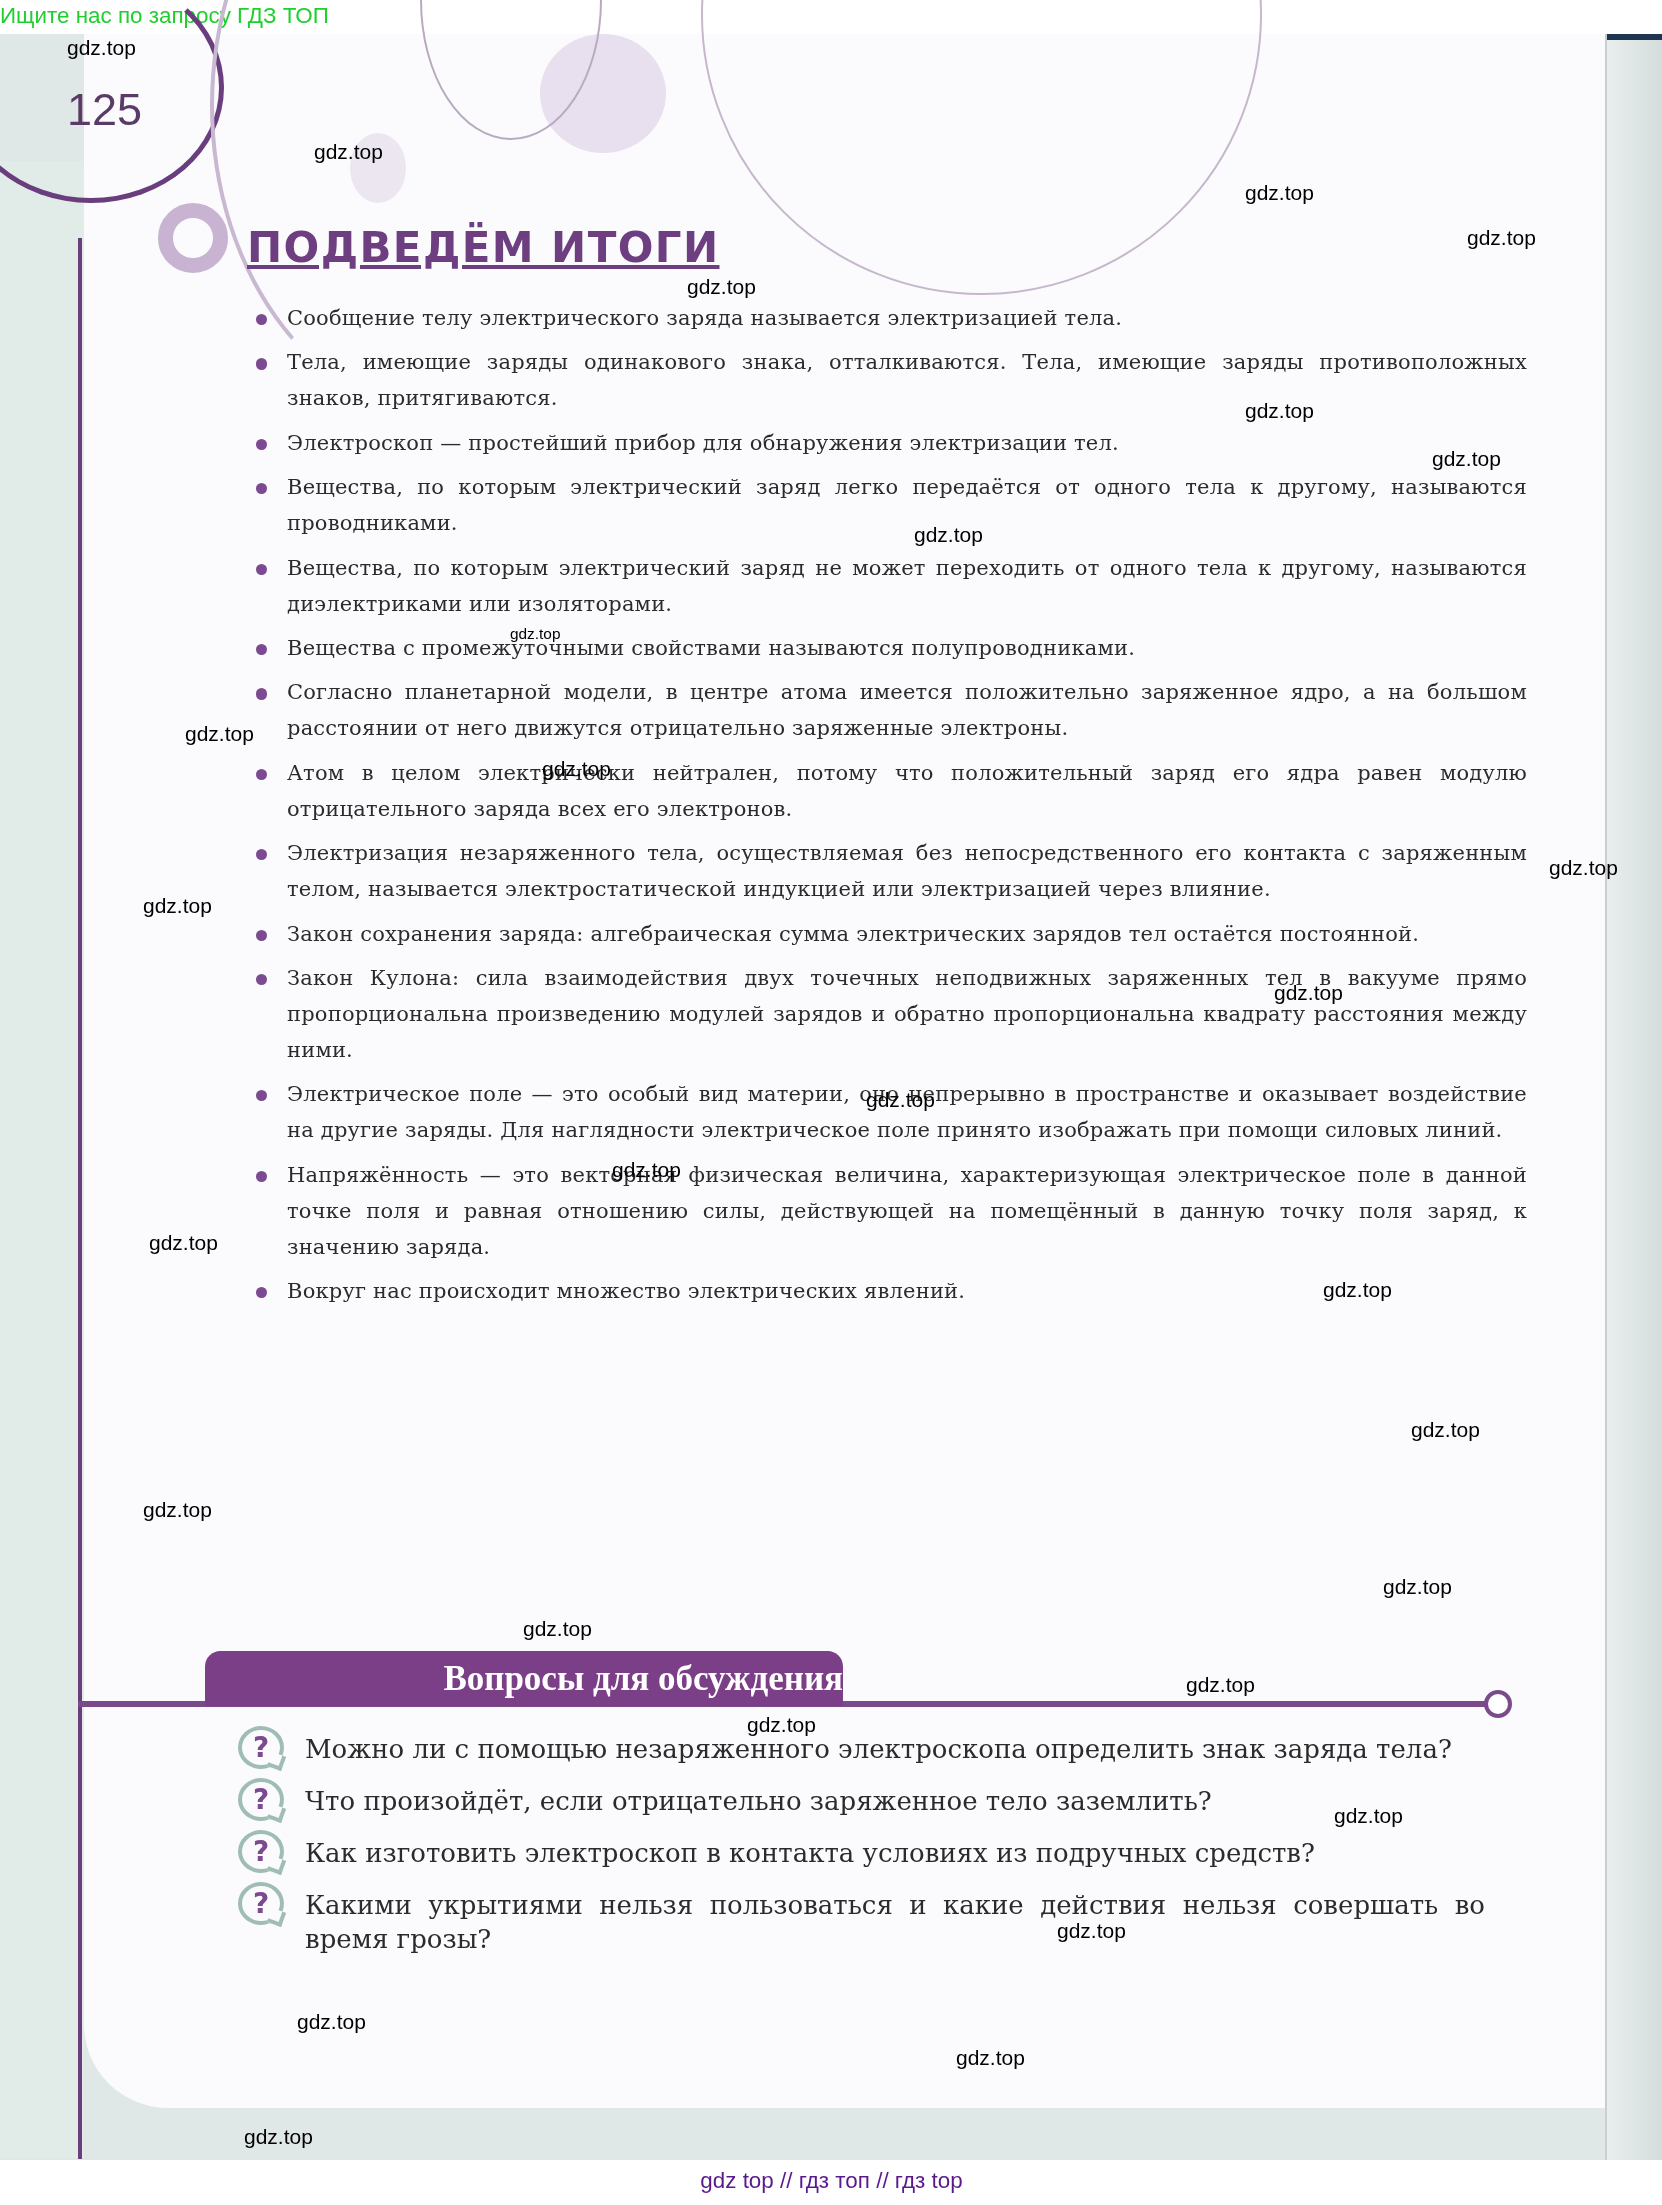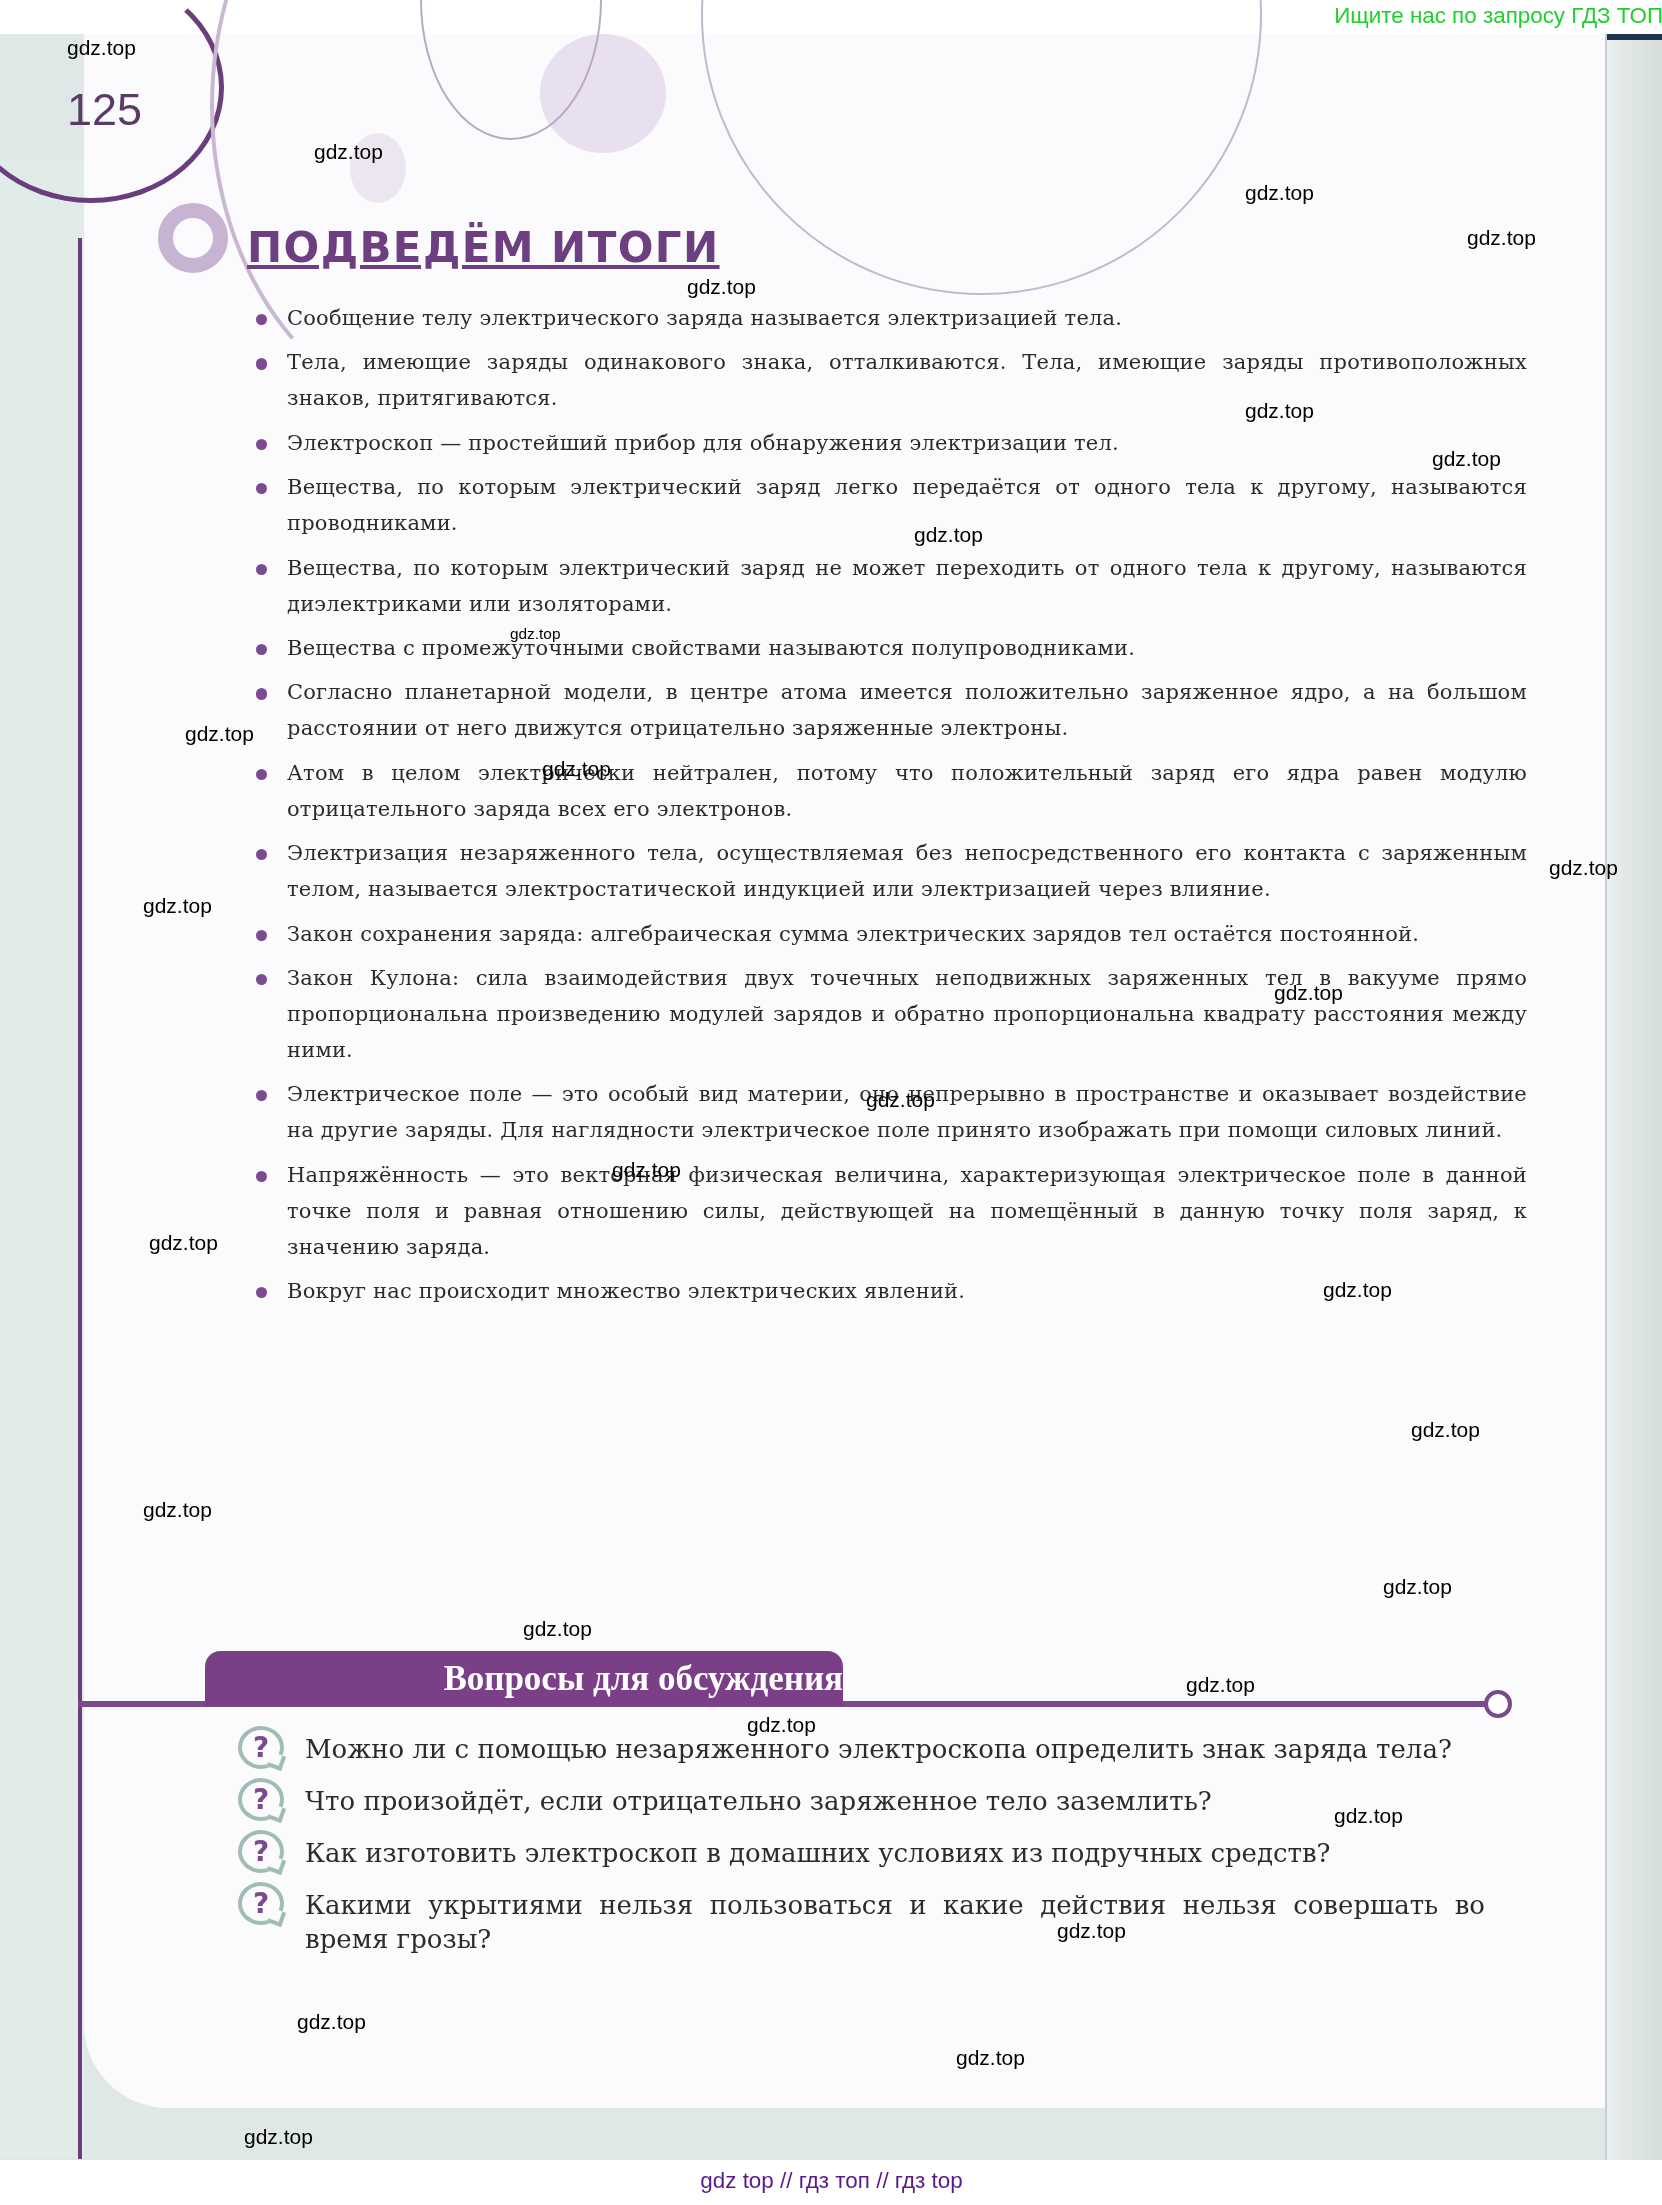--- a/index.html
+++ b/index.html
@@ -1,20 +1,20 @@
 <!DOCTYPE html>
 <html style="font-size:11.2px"><head>
 <meta charset="utf-8">
 <style>
   * { box-sizing: border-box; margin: 0; padding: 0; }
   html, body { width: 1663px; height: 2205px; background: #ffffff; overflow: hidden; }
   body { position: relative; font-family: "DejaVu Serif", serif; color: #2b2b2b; }
 
   .top-banner { position: absolute; top: 0; left: 0; width: 1663px; height: 34px; background: #fff;
-    text-align: right; font-family: "Liberation Sans", sans-serif; font-size: 22.4px; color: #1fcf2e; line-height: 31px; }
+    text-align: left; font-family: "Liberation Sans", sans-serif; font-size: 22.4px; color: #1fcf2e; line-height: 31px; }
   .bottom-banner { position: absolute; top: 2160px; left: 0; width: 1663px; height: 46px; background: #fff;
     text-align: center; font-family: "Liberation Sans", sans-serif; font-size: 22.4px; color: #5a1a8c; line-height: 42px; }
 
   .page { position: absolute; top: 34px; left: 0; width: 1663px; height: 2126px; background: #dfe8e6; overflow: hidden; }
   .page-right-edge { position: absolute; top: 34px; left: 1605px; width: 58px; height: 2126px;
     background: linear-gradient(to right, #e9eeee, #d4dcdc); border-left: 2.1px solid #c9cfd0; }
   .page-right-edge .dark { position:absolute; top:0; left:0; width:58px; height:5.6px; background:#1d3550; }
 
   .panel { position: absolute; top: 34px; left: 84px; width: 1521px; height: 2074px;
     background: #fbfbfd; border-bottom-left-radius: 84px; }
@@ -101,21 +101,21 @@
 
 <div class="hline"></div>
 <div class="hline-end"></div>
 <div class="q-header">
     <span>Вопросы для обсуждения</span>
   </div>
 
 <ul class="questions">
   <li><span class="q-icon">?</span><span>Можно ли с помощью незаряженного электроскопа определить знак заряда тела?</span></li>
   <li><span class="q-icon">?</span><span>Что произойдёт, если отрицательно заряженное тело заземлить?</span></li>
-  <li><span class="q-icon">?</span><span>Как изготовить электроскоп в домашних условиях из подручных средств?</span></li>
+  <li><span class="q-icon">?</span><span>Как изготовить электроскоп в контакта условиях из подручных средств?</span></li>
   <li><span class="q-icon">?</span><span>Какими укрытиями нельзя пользоваться и какие действия нельзя совершать во время грозы?</span></li>
 </ul>
 
 <span class="wm" style="top:36px;left:67px;">gdz.top</span>
 <span class="wm" style="top:140px;left:314px;">gdz.top</span>
 <span class="wm" style="top:181px;left:1245px;">gdz.top</span>
 <span class="wm" style="top:226px;left:1467px;">gdz.top</span>
 <span class="wm" style="top:275px;left:687px;">gdz.top</span>
 <span class="wm" style="top:399px;left:1245px;">gdz.top</span>
 <span class="wm" style="top:447px;left:1432px;">gdz.top</span>

